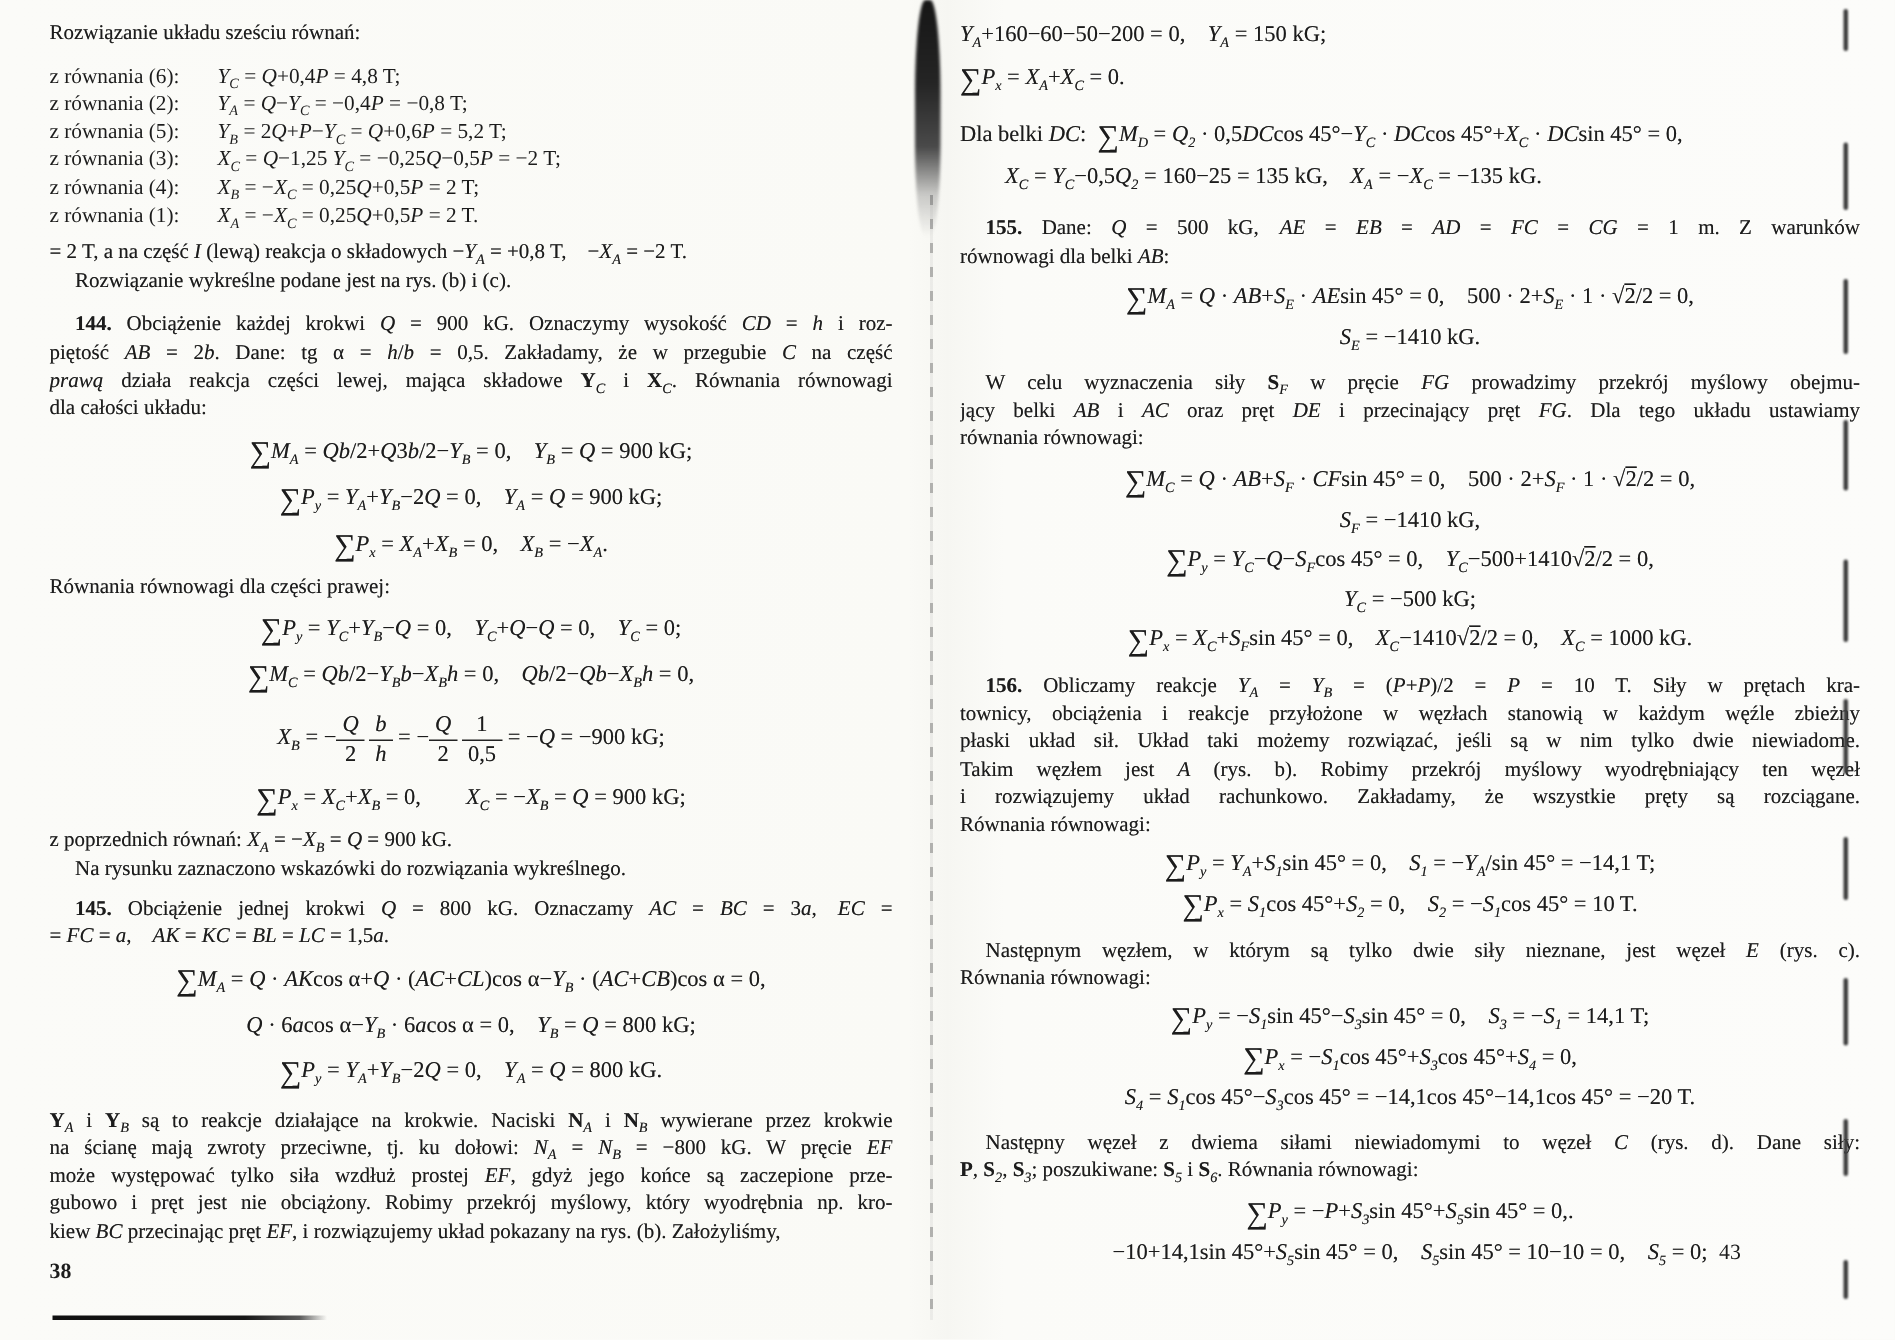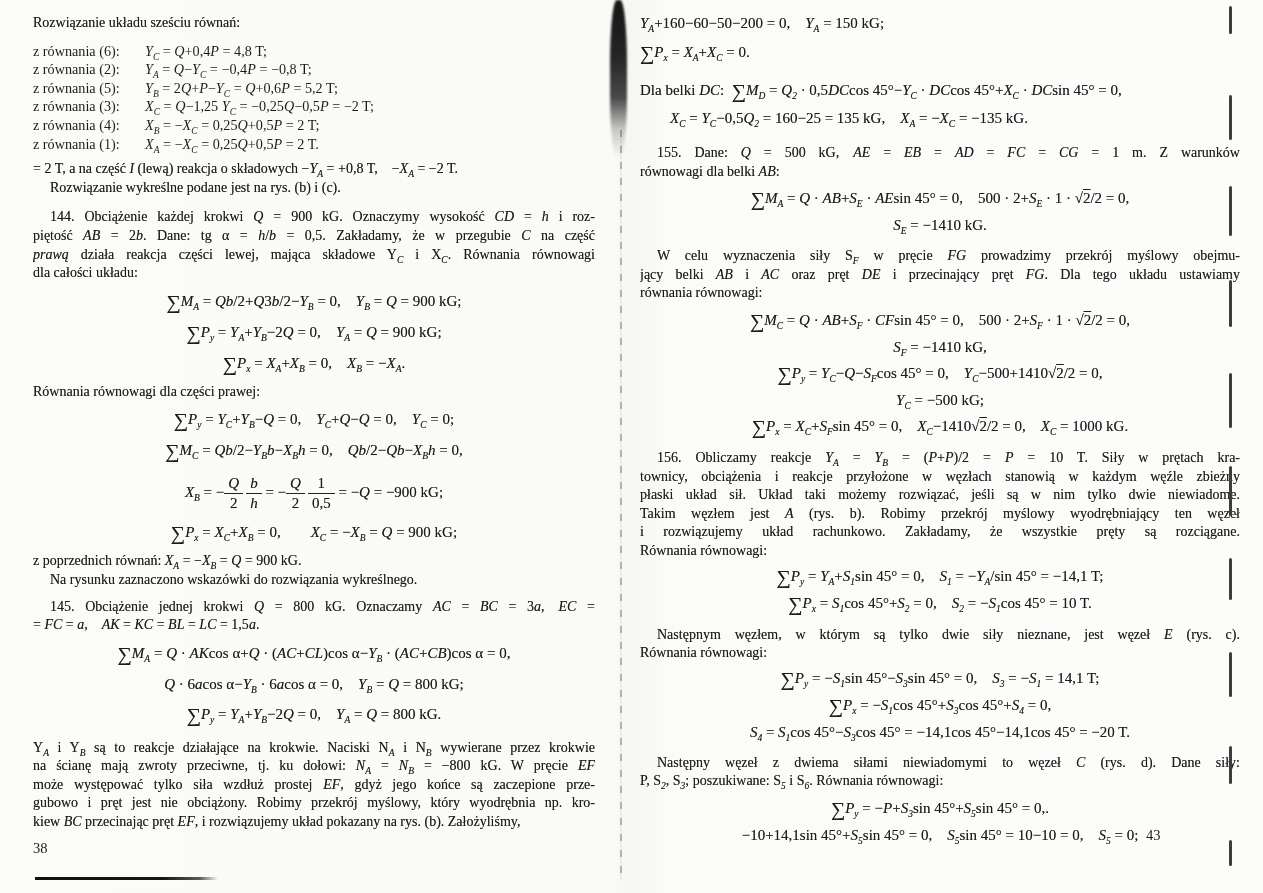--- a/index.html
+++ b/index.html
@@ -16,21 +16,21 @@
   .right-col { left:640px; top:4px;  width:600px; }
 
   
   .sline { font-size:14px; line-height:18.6px; text-shadow:0 0 .3px rgba(25,25,25,.55);font-family:Liberation Serif, serif; }
   .para  { font-size:14px; text-shadow:0 0 .3px rgba(25,25,25,.55); }
   .pline { line-height:18.6px; height:18.6px; overflow:hidden;
            text-align:justify; text-align-last:justify; }
   .pline.last { text-align:left; text-align-last:left; }
   .ind .pline:first-child { text-indent:17px; }
   .sline.ind { text-indent:17px; }
-  b { font-weight:400; }
+  b { font-weight:700; }
   sub { font-size:9.5px; font-style:italic; line-height:0; }
 
   
   .deq { text-align:center; font-size:15px; line-height:23px; margin:9px 0;
          text-shadow:0 0 .3px rgba(25,25,25,.55); }
   .deql { margin-right:60px; }
   .deqr { margin-right:110px; }
   .deq-left { text-align:left; margin:0; }
   .ml95 { text-align:left; }
   .ml30 { text-align:left; margin-left:30px; }
@@ -49,21 +49,21 @@
 
   
   .mt4{margin-top:4px}.mt6{margin-top:6px}.mt7{margin-top:7px}.mt8{margin-top:8px}
   .mt10{margin-top:10px}.mt11{margin-top:11px}.mt12{margin-top:12px}.mt14{margin-top:14px}
 
   .eqgroup .deq { margin:7px 0; }
   .eqgroup-tight .deq { margin:3px 0; }
 
   
   .pageno { position:absolute; font-size:14.5px; }
-  .pageno-left  { left:33px;  top:840px; }
+  .pageno-left  { left:33px;  top:840px;font-weight:bold; }
   .pageno-right { left:1146px; top:827px; }
 
   
   .gutter-shadow { position:absolute; left:610px; top:0; width:17px; height:158px;
     background:linear-gradient(to bottom,#161616 0%,#242424 35%,#4a4a4a 62%,rgba(110,110,110,.35) 82%,rgba(140,140,140,0) 100%);
     filter:blur(1.2px); border-radius:40%; }
   .gutter-line { position:absolute; left:620px; top:130px; width:2px; height:750px;
     background:repeating-linear-gradient(to bottom,rgba(90,90,90,.45) 0 7px,rgba(150,150,150,.12) 7px 16px);
     filter:blur(.4px); }
   .edge-mark { position:absolute; left:1229px; width:3px; background:#3d3d3d;

